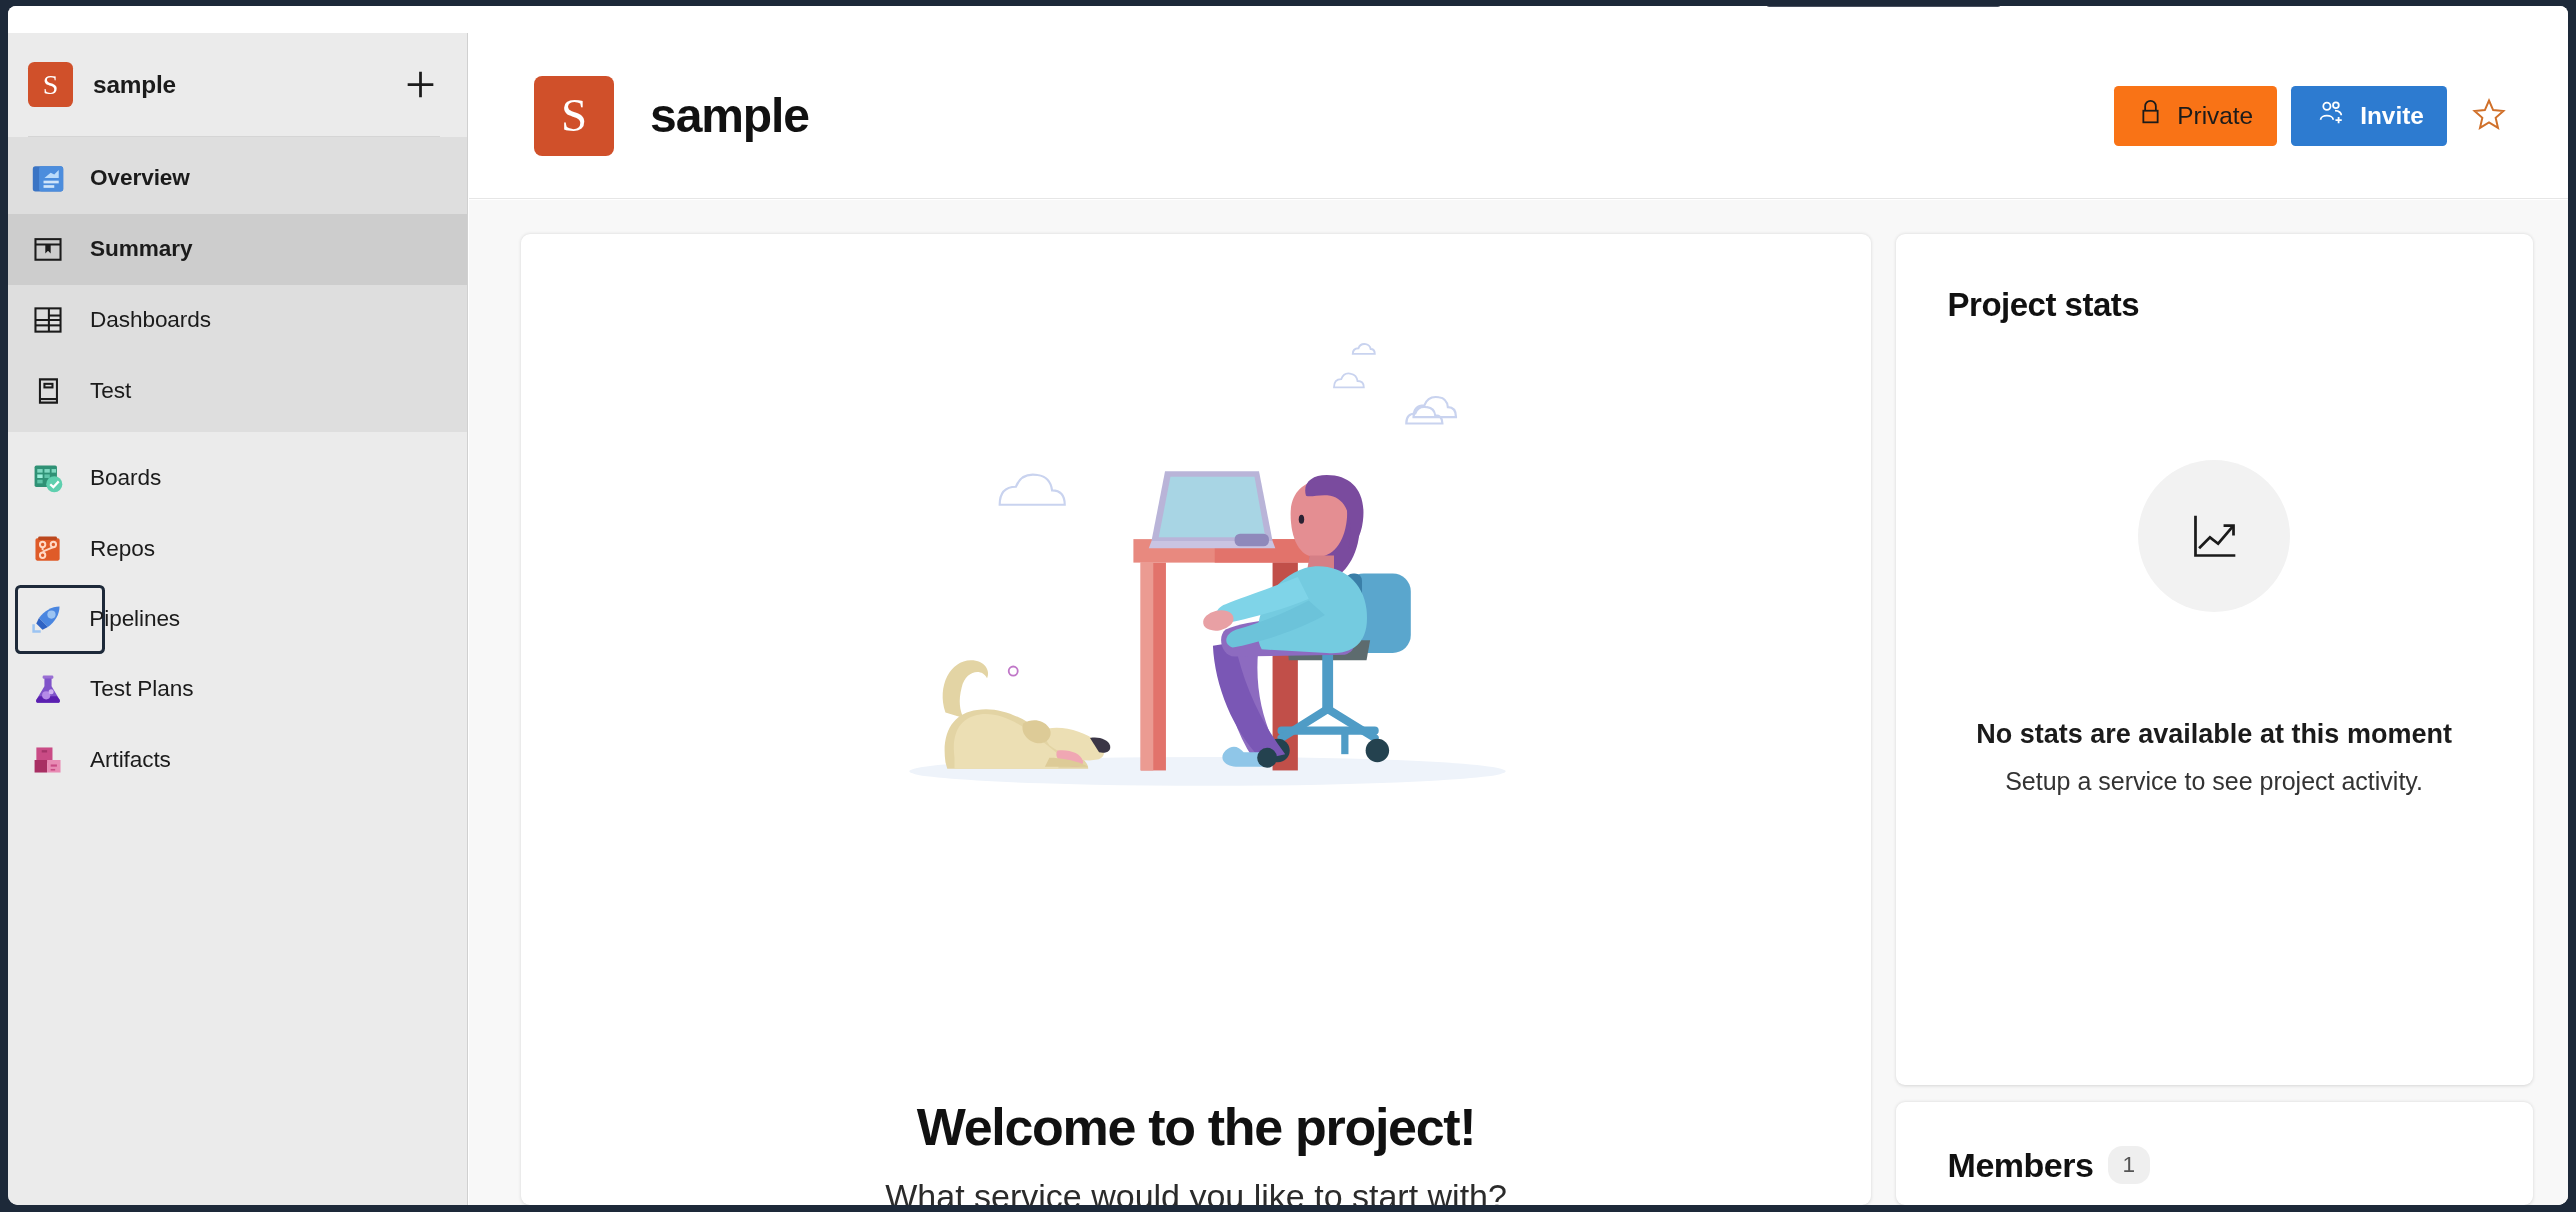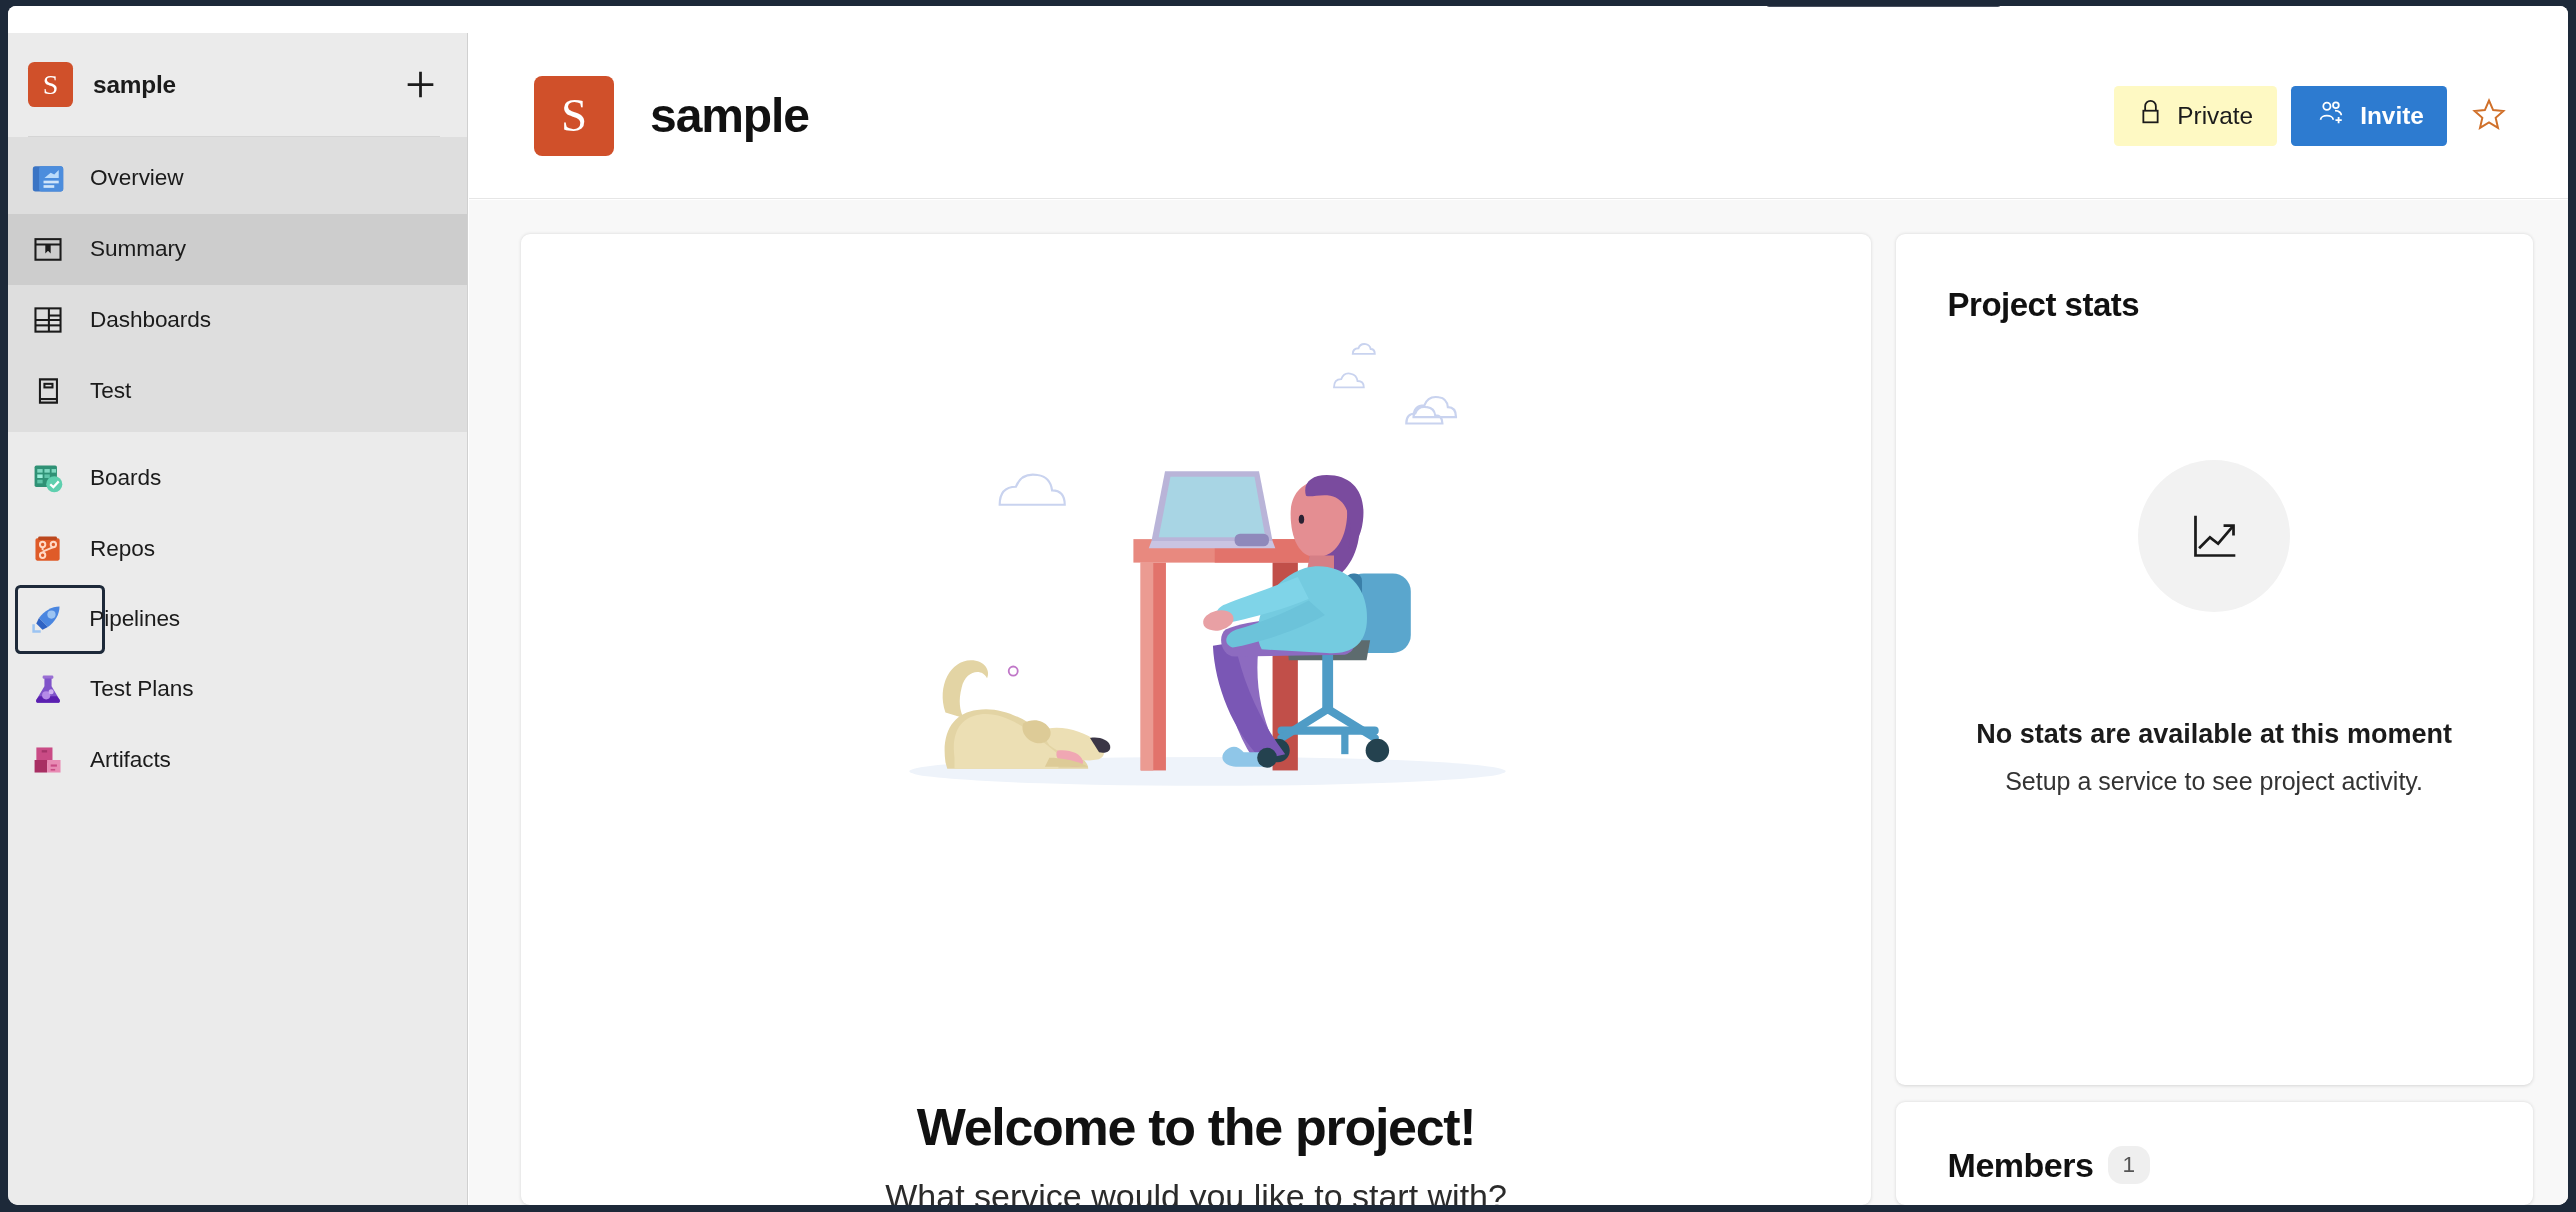--- a/index.html
+++ b/index.html
@@ -72,21 +72,21 @@
     display:flex; align-items:center;
     height: 71px; padding-left: 20px;
     cursor: default;
   }
   .nav-item.selected { background:#cdcdcd; }
   .nav-item .ic { width: 40px; height:40px; flex:0 0 auto;
       display:flex; align-items:center; justify-content:center; }
   .nav-item .lbl {
     margin-left: 22px; font-size: 22.6px; color:#1b1b1b; letter-spacing:-0.1px;
   }
-  .nav-item.bold .lbl { font-weight:400; }
+  .nav-item.bold .lbl { font-weight:700; }
   .nav-item.focused {
     border: 3.6px solid #1d2939; border-radius: 5.4px;
     margin: 0 362px 0 7.2px; padding-left: 9px; height: 69px;
   }
 
   
   #main {
     position:absolute; left:461px; top:27px; right:0; bottom:0;
     background:#ffffff;
   }
@@ -103,21 +103,21 @@
     font-size: 47px; font-family:"Liberation Serif", serif; line-height:1;
     flex:0 0 auto;
   }
   .hdr-title {
     margin-left: 36px; font-size: 48px; font-weight:700; color:#111;
     letter-spacing:-1.1px;
   }
   .hdr-actions { margin-left:auto; display:flex; align-items:center; gap: 14.5px; }
   .btn-private {
     display:flex;align-items:center; gap:14.5px;
-    background:#fef9c3; border:none; border-radius:4.5px;
+    background:#f97316; border:none; border-radius:4.5px;
     height: 60px; padding: 0 23.5px; font-size: 24.4px; color:#1b1b1b;
     font-family:"Liberation Sans",sans-serif;
   }
   .btn-invite {
     display:flex;align-items:center; gap:14.5px;
     background:#2d7bd0; border:none; border-radius:4.5px;
     height: 60px; padding: 0 23.5px; font-size: 24.4px; color:#ffffff; font-weight:700;
     font-family:"Liberation Sans",sans-serif;
   }
   .star-btn {

